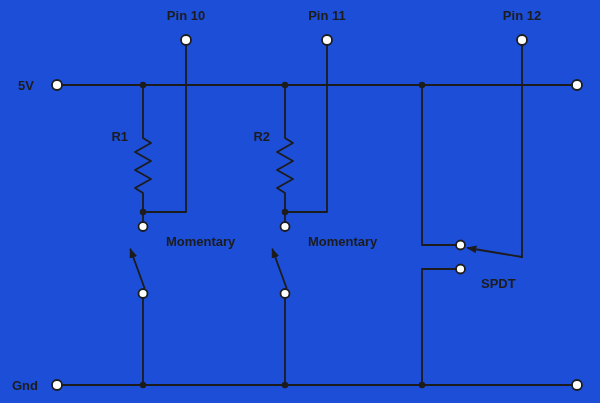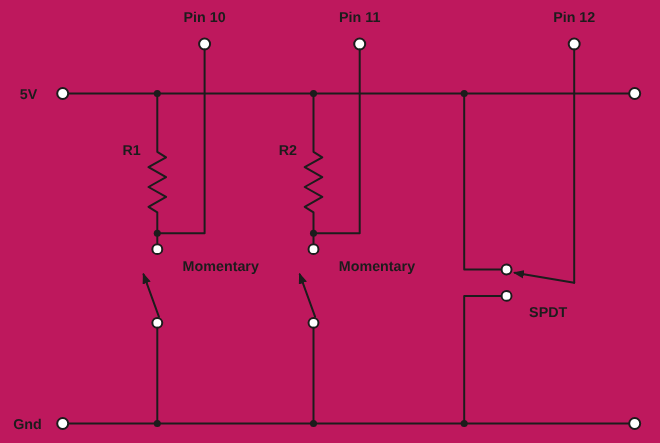--- a/index.html
+++ b/index.html
@@ -5,21 +5,21 @@
   html, body {
     margin: 0;
     padding: 0;
     background: #ffffff;
     font-family: "Liberation Sans", sans-serif;
   }
   .stage {
     position: relative;
     width: 600px;
     height: 403px;
-    background: #be185d;
+    background: #1d4ed8;
     overflow: hidden;
   }
   svg { display: block; }
   .lbl {
     font-family: "Liberation Sans", sans-serif;
     font-size: 13px;
     font-weight: 700;
     fill: #1c1c1c;
     stroke: none;
   }

